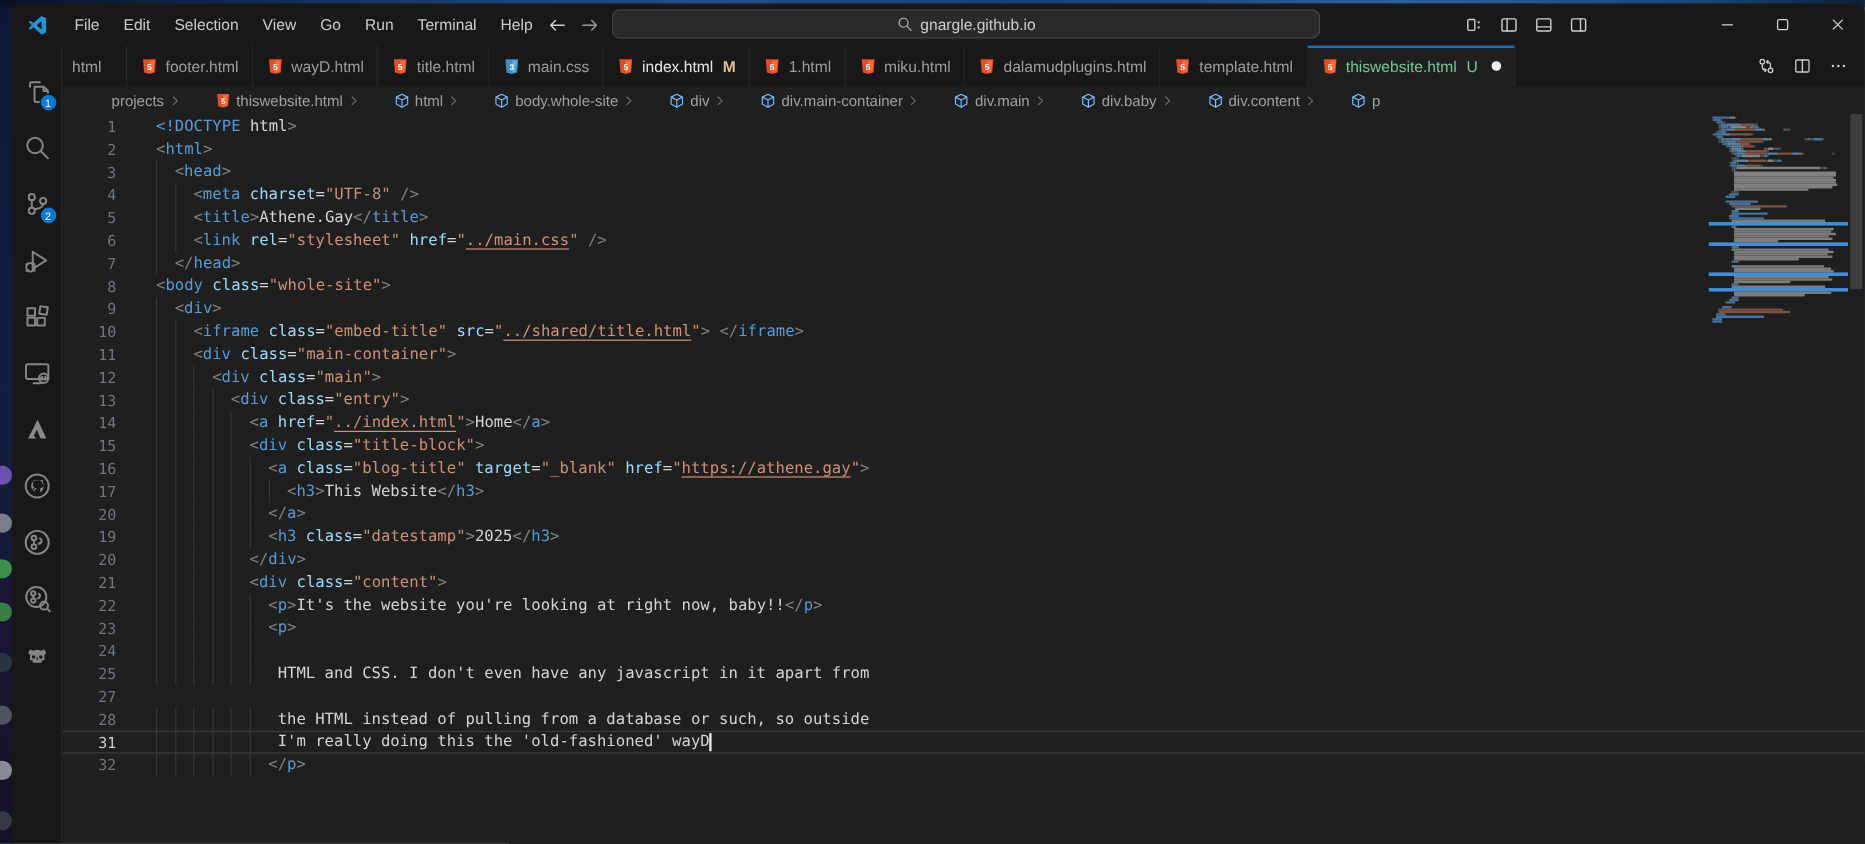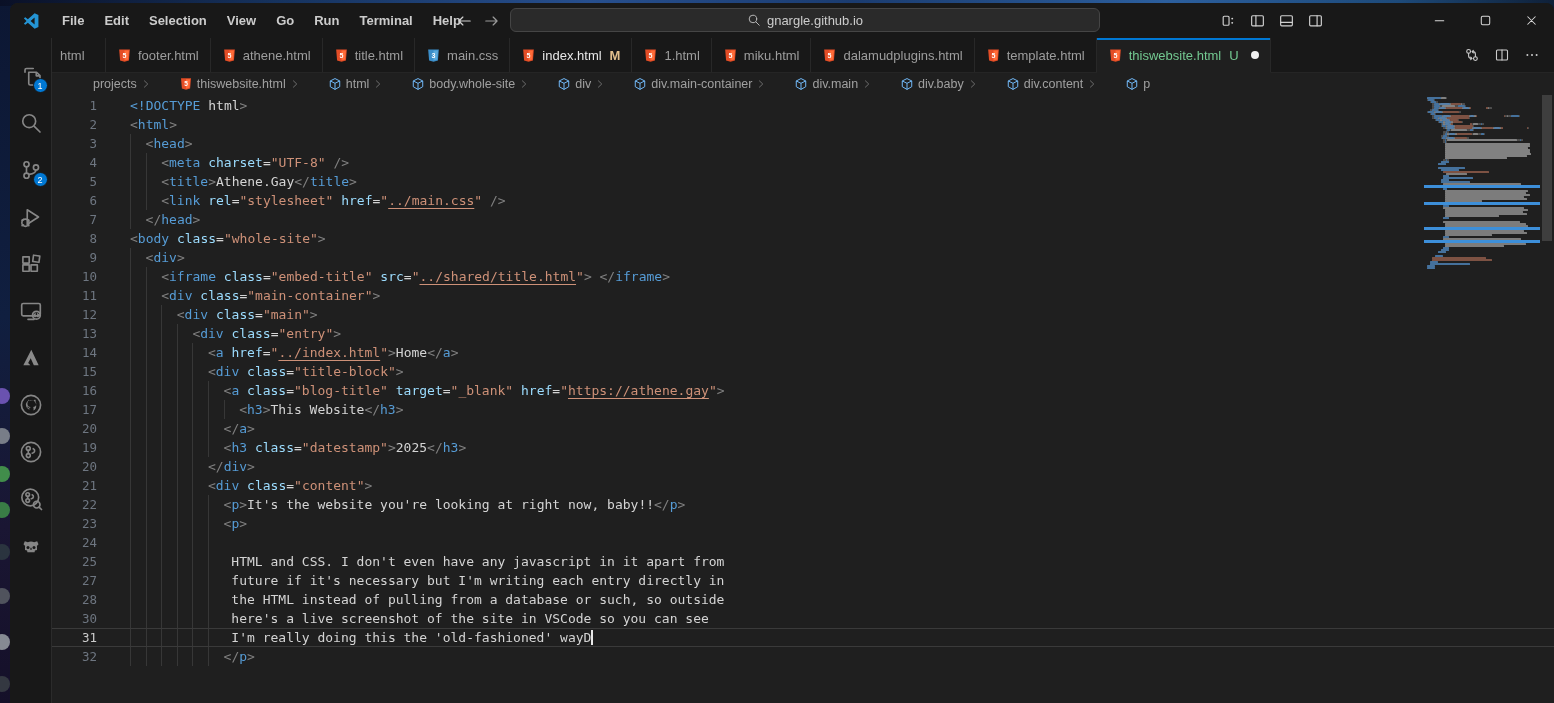--- a/index.html
+++ b/index.html
@@ -21,21 +21,21 @@
   .window {
     position:absolute; left:10px; top:3px; right:0; bottom:0;
     background:#1f1f1f; border-top-left-radius:8px; border-top-right-radius:8px;
     overflow:hidden; display:flex; flex-direction:column;
   }
 
   
   .titlebar { height:35px; background:#181818; display:flex; align-items:center; position:relative; flex:0 0 35px; }
   .titlebar .logo { width:18px; height:18px; margin:0 14px 0 12px; display:inline-flex; }
   .menubar { display:flex; gap:4px; font-size:13px; color:#cccccc; }
-  .menubar .menu-item { padding:3px 8px; border-radius:5px; cursor:default;font-weight:bold; }
+  .menubar .menu-item { padding:3px 8px; border-radius:5px; cursor:default; }
   .nav-arrows { position:absolute; left:445px; display:flex; gap:10px; align-items:center; }
   .nav-arrows .icon { width:18px; height:18px; color:#cfcfcf; }
   .nav-arrows .icon.fwd { color:#9a9a9a; }
   .searchbox {
     position:absolute; left:500px; width:590px; height:24px; top:5px;
     background:#2a2a2a; border:1px solid #454545; border-radius:6px;
     display:flex; align-items:center; justify-content:center; gap:6px;
     color:#cccccc; font-size:13px;
   }
   .searchbox .icon { width:14px; height:14px; color:#bbbbbb; }
@@ -283,21 +283,21 @@
                 <text x="8" y="10.6" font-size="7.5" font-weight="bold" fill="#fff" text-anchor="middle" font-family="Liberation Sans, sans-serif">5</text>
               </svg></span>
             <span>footer.html</span>
           </div>
           <div class="tab">
             <span class="ficon"><svg viewBox="0 0 16 16" width="100%" height="100%">
                 <path fill="#e44d26" d="M2.3 1.5h11.4l-1 11.7L8 14.6l-4.7-1.4z"></path>
                 <path fill="#ff6c39" d="M8 2.6v10.8l3.8-1.1.9-9.7z"></path>
                 <text x="8" y="10.6" font-size="7.5" font-weight="bold" fill="#fff" text-anchor="middle" font-family="Liberation Sans, sans-serif">5</text>
               </svg></span>
-            <span>athene.html</span>
+            <span>wayD.html</span>
           </div>
           <div class="tab">
             <span class="ficon"><svg viewBox="0 0 16 16" width="100%" height="100%">
                 <path fill="#e44d26" d="M2.3 1.5h11.4l-1 11.7L8 14.6l-4.7-1.4z"></path>
                 <path fill="#ff6c39" d="M8 2.6v10.8l3.8-1.1.9-9.7z"></path>
                 <text x="8" y="10.6" font-size="7.5" font-weight="bold" fill="#fff" text-anchor="middle" font-family="Liberation Sans, sans-serif">5</text>
               </svg></span>
             <span>title.html</span>
           </div>
           <div class="tab">
@@ -493,23 +493,22 @@
             <div class="line"><span class="num">16</span><span class="code"><span class="guide"></span><span class="guide"></span><span class="guide"></span><span class="guide"></span><span class="guide"></span><span class="guide"></span><span class="tk-punct">&lt;</span><span class="tk-tag">a</span><span class="tk-plain"> </span><span class="tk-attr">class</span><span class="tk-plain">=</span><span class="tk-str">"blog-title"</span><span class="tk-plain"> </span><span class="tk-attr">target</span><span class="tk-plain">=</span><span class="tk-str">"_blank"</span><span class="tk-plain"> </span><span class="tk-attr">href</span><span class="tk-plain">=</span><span class="tk-str">"</span><span class="tk-link">https://athene.gay</span><span class="tk-str">"</span><span class="tk-punct">&gt;</span></span></div>
             <div class="line"><span class="num">17</span><span class="code"><span class="guide"></span><span class="guide"></span><span class="guide"></span><span class="guide"></span><span class="guide"></span><span class="guide"></span><span class="guide"></span><span class="tk-punct">&lt;</span><span class="tk-tag">h3</span><span class="tk-punct">&gt;</span><span class="tk-plain">This Website</span><span class="tk-punct">&lt;/</span><span class="tk-tag">h3</span><span class="tk-punct">&gt;</span></span></div>
             <div class="line"><span class="num">20</span><span class="code"><span class="guide"></span><span class="guide"></span><span class="guide"></span><span class="guide"></span><span class="guide"></span><span class="guide"></span><span class="tk-punct">&lt;/</span><span class="tk-tag">a</span><span class="tk-punct">&gt;</span></span></div>
             <div class="line"><span class="num">19</span><span class="code"><span class="guide"></span><span class="guide"></span><span class="guide"></span><span class="guide"></span><span class="guide"></span><span class="guide"></span><span class="tk-punct">&lt;</span><span class="tk-tag">h3</span><span class="tk-plain"> </span><span class="tk-attr">class</span><span class="tk-plain">=</span><span class="tk-str">"datestamp"</span><span class="tk-punct">&gt;</span><span class="tk-plain">2025</span><span class="tk-punct">&lt;/</span><span class="tk-tag">h3</span><span class="tk-punct">&gt;</span></span></div>
             <div class="line"><span class="num">20</span><span class="code"><span class="guide"></span><span class="guide"></span><span class="guide"></span><span class="guide"></span><span class="guide"></span><span class="tk-punct">&lt;/</span><span class="tk-tag">div</span><span class="tk-punct">&gt;</span></span></div>
             <div class="line"><span class="num">21</span><span class="code"><span class="guide"></span><span class="guide"></span><span class="guide"></span><span class="guide"></span><span class="guide"></span><span class="tk-punct">&lt;</span><span class="tk-tag">div</span><span class="tk-plain"> </span><span class="tk-attr">class</span><span class="tk-plain">=</span><span class="tk-str">"content"</span><span class="tk-punct">&gt;</span></span></div>
             <div class="line"><span class="num">22</span><span class="code"><span class="guide"></span><span class="guide"></span><span class="guide"></span><span class="guide"></span><span class="guide"></span><span class="guide"></span><span class="tk-punct">&lt;</span><span class="tk-tag">p</span><span class="tk-punct">&gt;</span><span class="tk-plain">It's the website you're looking at right now, baby!!</span><span class="tk-punct">&lt;/</span><span class="tk-tag">p</span><span class="tk-punct">&gt;</span></span></div>
             <div class="line"><span class="num">23</span><span class="code"><span class="guide"></span><span class="guide"></span><span class="guide"></span><span class="guide"></span><span class="guide"></span><span class="guide"></span><span class="tk-punct">&lt;</span><span class="tk-tag">p</span><span class="tk-punct">&gt;</span></span></div>
             <div class="line"><span class="num">24</span><span class="code"><span class="guide"></span><span class="guide"></span><span class="guide"></span><span class="guide"></span><span class="guide"></span><span class="guide"></span><span class="gsp"></span></span></div>
             <div class="line"><span class="num">25</span><span class="code"><span class="guide"></span><span class="guide"></span><span class="guide"></span><span class="guide"></span><span class="guide"></span><span class="guide"></span><span class="gsp"></span><span class="tk-plain">HTML and CSS. I don't even have any javascript in it apart from</span></span></div>
-            <div class="line"><span class="num">27</span><span class="code"><span class="guide"></span><span class="guide"></span><span class="guide"></span><span class="guide"></span><span class="guide"></span><span class="guide"></span><span class="gsp"></span><span class="tk-plain">future if it's necessary but I'm writing each entry directly in</span></span></div>
+            <div class="line"><span class="num">27</span></div>
             <div class="line"><span class="num">28</span><span class="code"><span class="guide"></span><span class="guide"></span><span class="guide"></span><span class="guide"></span><span class="guide"></span><span class="guide"></span><span class="gsp"></span><span class="tk-plain">the HTML instead of pulling from a database or such, so outside</span></span></div>
-            <div class="line"><span class="num">30</span><span class="code"><span class="guide"></span><span class="guide"></span><span class="guide"></span><span class="guide"></span><span class="guide"></span><span class="guide"></span><span class="gsp"></span><span class="tk-plain">here's a live screenshot of the site in VSCode so you can see</span></span></div>
             <div class="line current"><span class="num">31</span><span class="code"><span class="guide"></span><span class="guide"></span><span class="guide"></span><span class="guide"></span><span class="guide"></span><span class="guide"></span><span class="gsp"></span><span class="tk-plain">I'm really doing this the 'old-fashioned' wayD</span><span class="cursor"></span></span></div>
             <div class="line"><span class="num">32</span><span class="code"><span class="guide"></span><span class="guide"></span><span class="guide"></span><span class="guide"></span><span class="guide"></span><span class="guide"></span><span class="tk-punct">&lt;/</span><span class="tk-tag">p</span><span class="tk-punct">&gt;</span></span></div>
           </div>
         <div class="minimap" id="minimap">
             <div class="mm-row">
               <span class="mm-seg mm-tag" style="width: 13.5px; margin-left: 3px;"></span>
               <span class="mm-seg mm-plain" style="width: 5.4px; margin-left: 0px;"></span>
               <span class="mm-seg mm-punct" style="width: 1.35px; margin-left: 0px;"></span>
             </div>
             <div class="mm-row">

